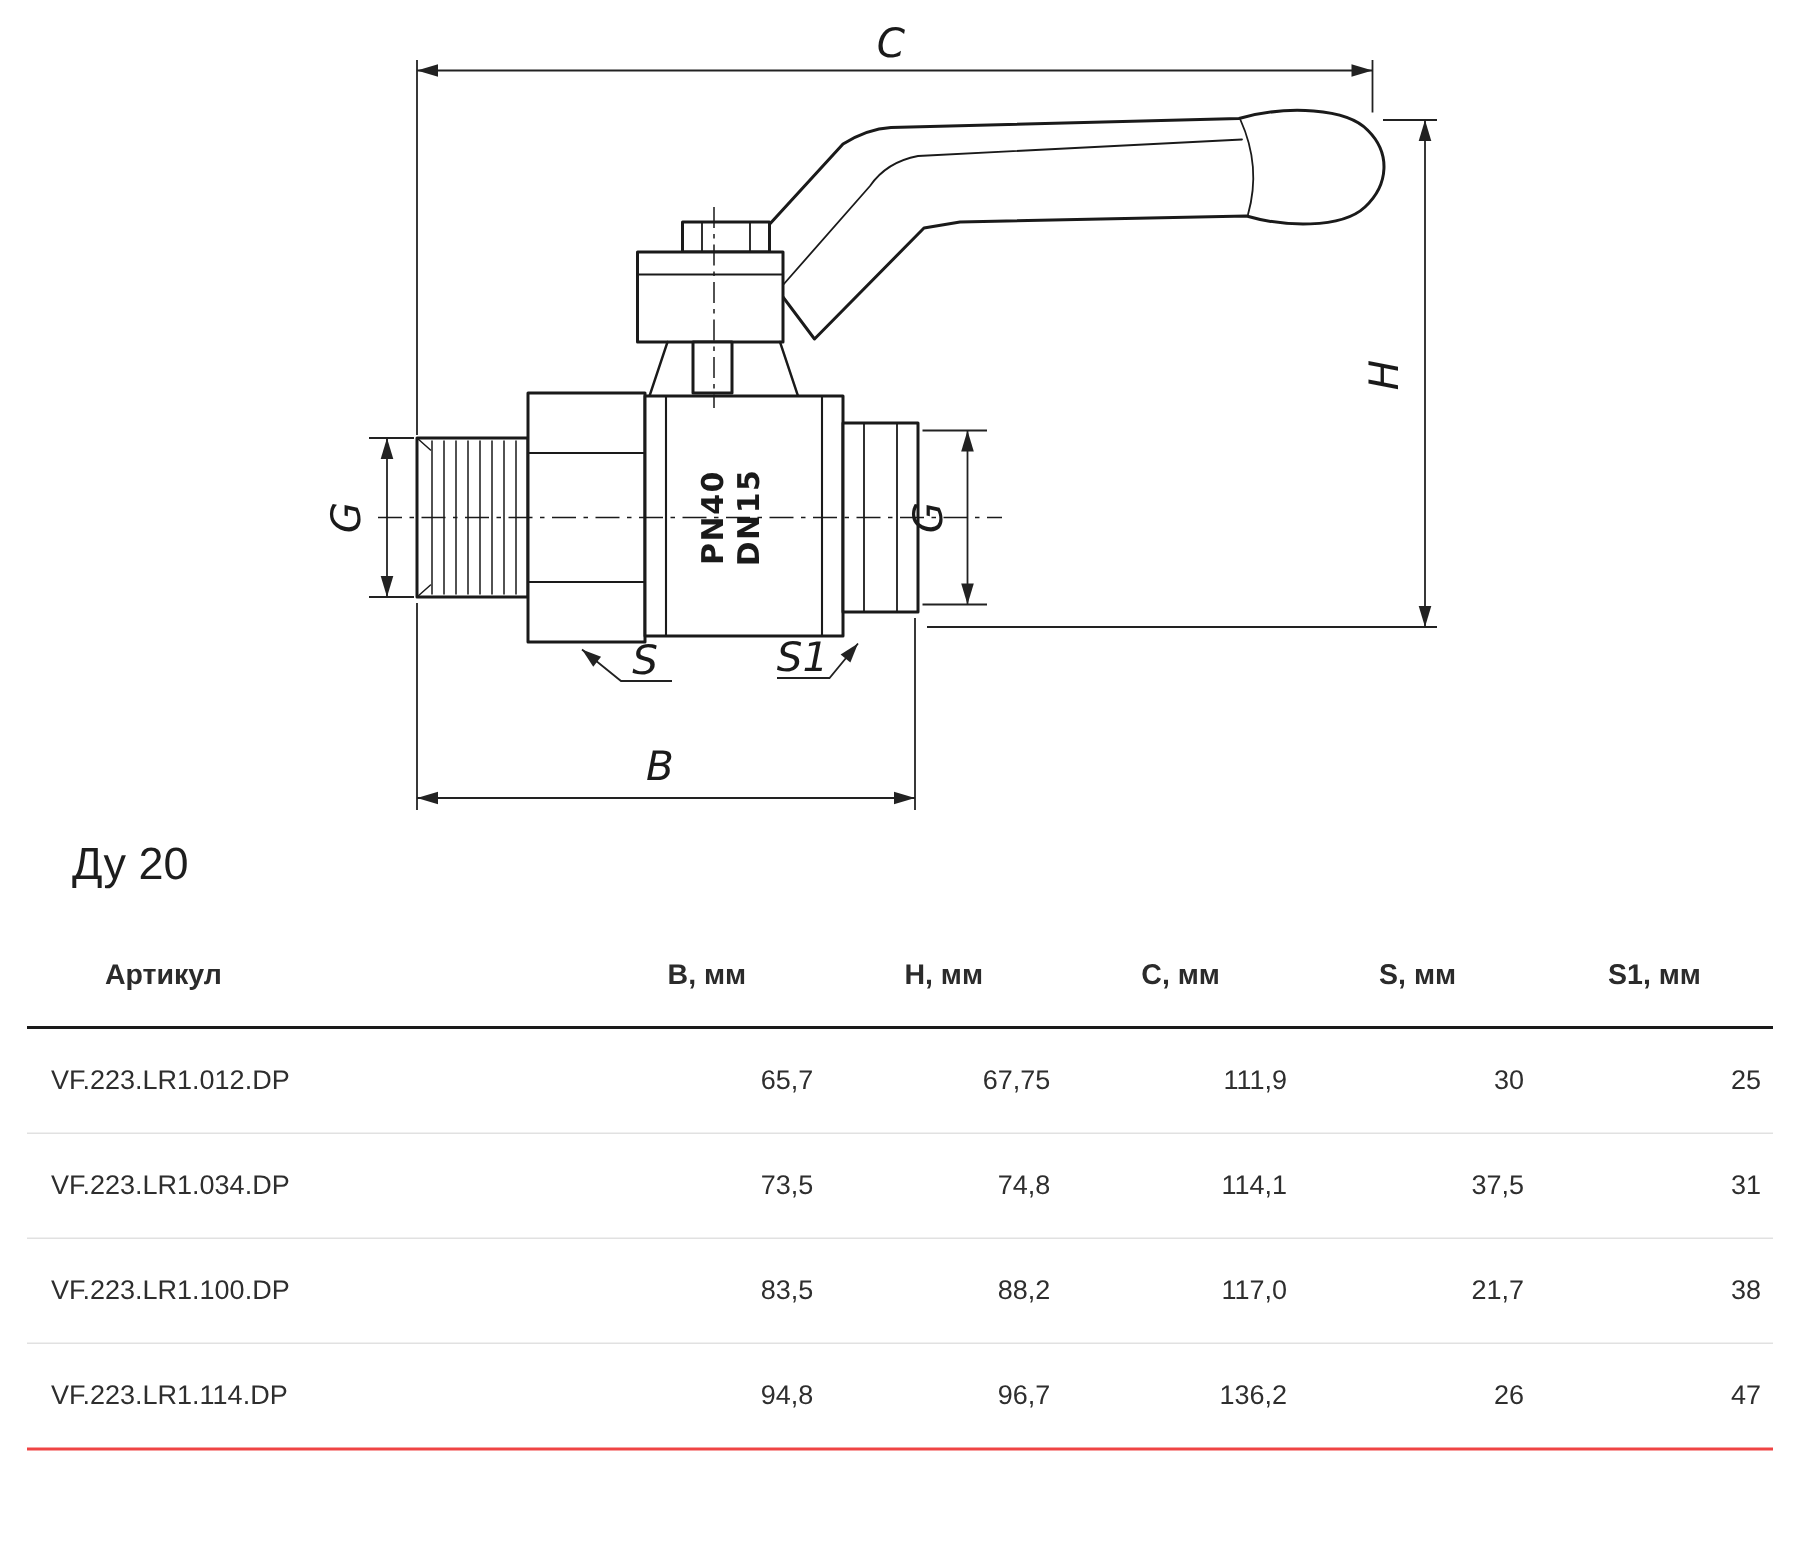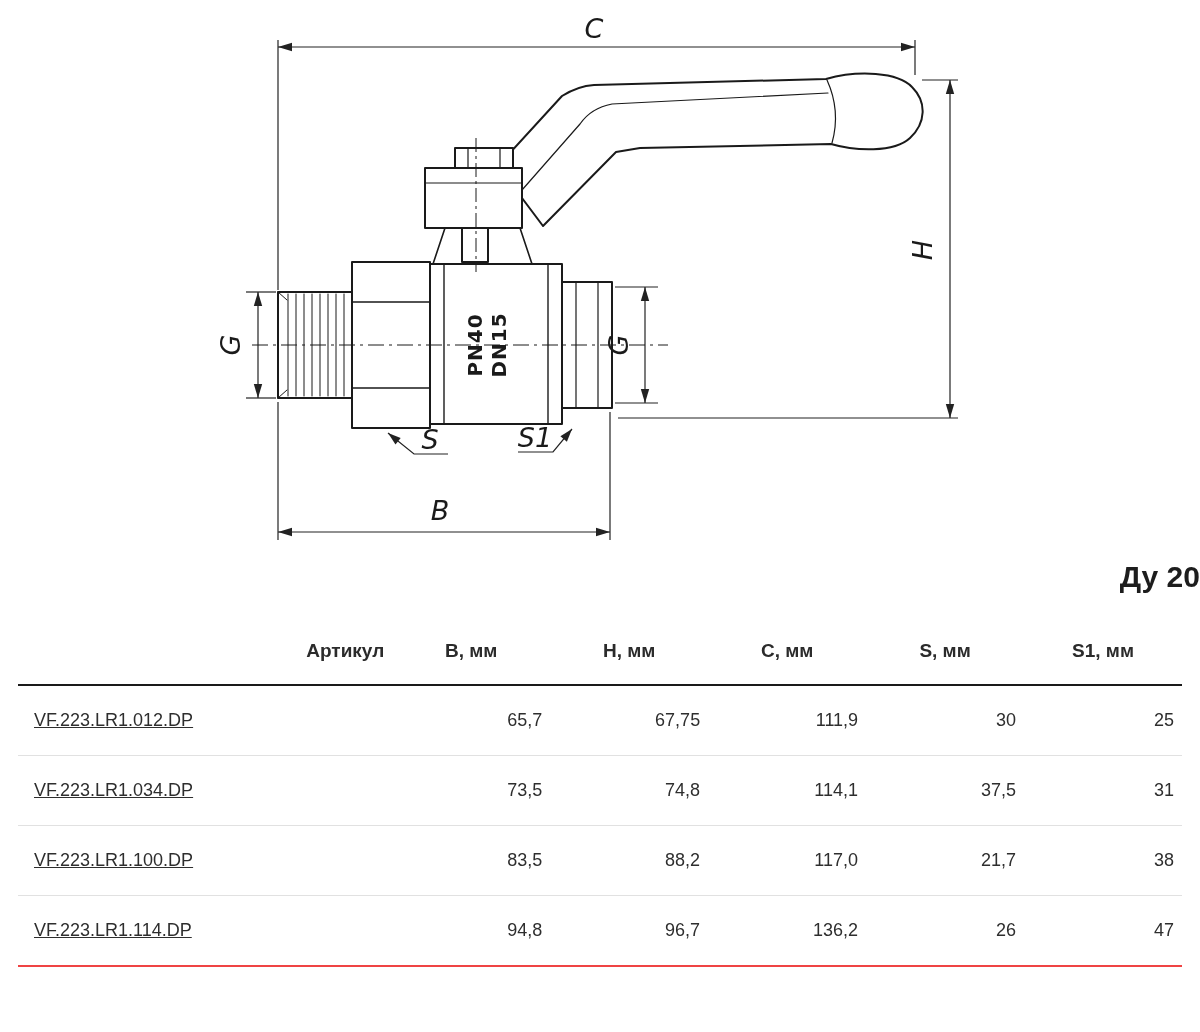--- a/index.html
+++ b/index.html
@@ -11,34 +11,34 @@
   svg{display:block;}
   .dim-text{
     font-family:"DejaVu Sans",sans-serif;
     font-style:italic;font-size:27px;fill:#1a1a1a;
   }
   .marking-text{
     font-family:"DejaVu Sans",sans-serif;
     font-weight:bold;font-size:20px;fill:#1a1a1a;letter-spacing:1px;
   }
   .drawing-title{
-    text-align:right;font-size:30px;font-weight:700;color:#1d1d1d;
+    text-align:left;font-size:30px;font-weight:400;color:#1d1d1d;
     margin:12px 0 0 0;padding-left:48px;
   }
   .table-wrap{padding:30px 18px 0 18px;}
   table.spec{width:100%;border-collapse:collapse;font-size:18px;color:#2e2e2e;table-layout:fixed;}
   table.spec th{
     font-weight:700;font-size:19px;color:#2b2b2b;
     padding:16px 8px 22px 8px;border-bottom:2px solid #1a1a1a;text-align:center;
   }
   table.spec td{
     padding:24px 8px;text-align:right;border-bottom:1px solid #e1e1e1;
   }
-  table.spec th:first-child{width:27%;text-align:right;padding-left:52px;}
-  table.spec td:first-child{text-align:left;padding-left:16px;text-decoration:underline;}
+  table.spec th:first-child{width:27%;text-align:left;padding-left:52px;}
+  table.spec td:first-child{text-align:left;padding-left:16px;}
   table.spec tbody tr:last-child td{border-bottom:2px solid #ef4444;}
 </style>
 </head>
 <body>
 
 <div class="drawing-area">
   <svg width="1200" height="548" viewBox="0 0 1200 548">
 
     <g stroke="#1a1a1a" stroke-width="2" fill="none" stroke-linejoin="round" stroke-linecap="round">
 

